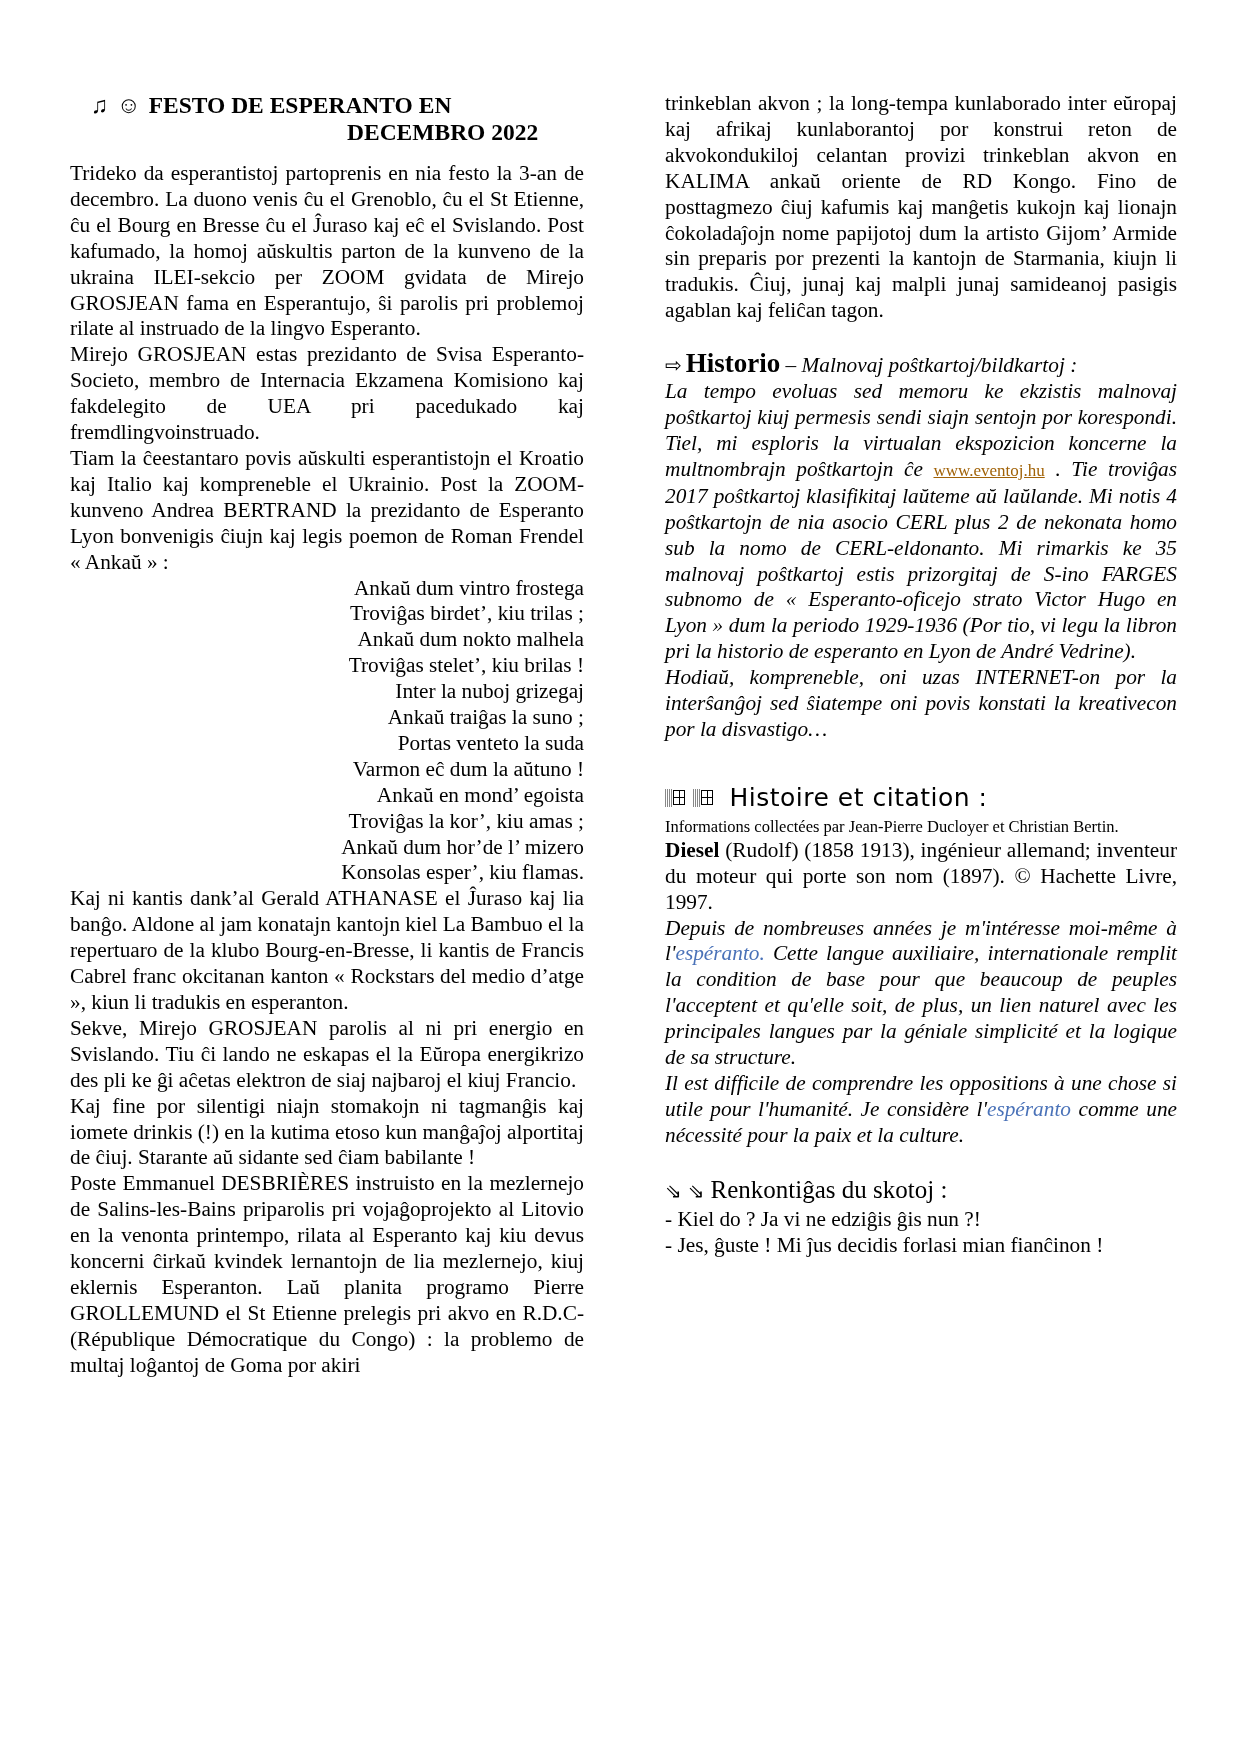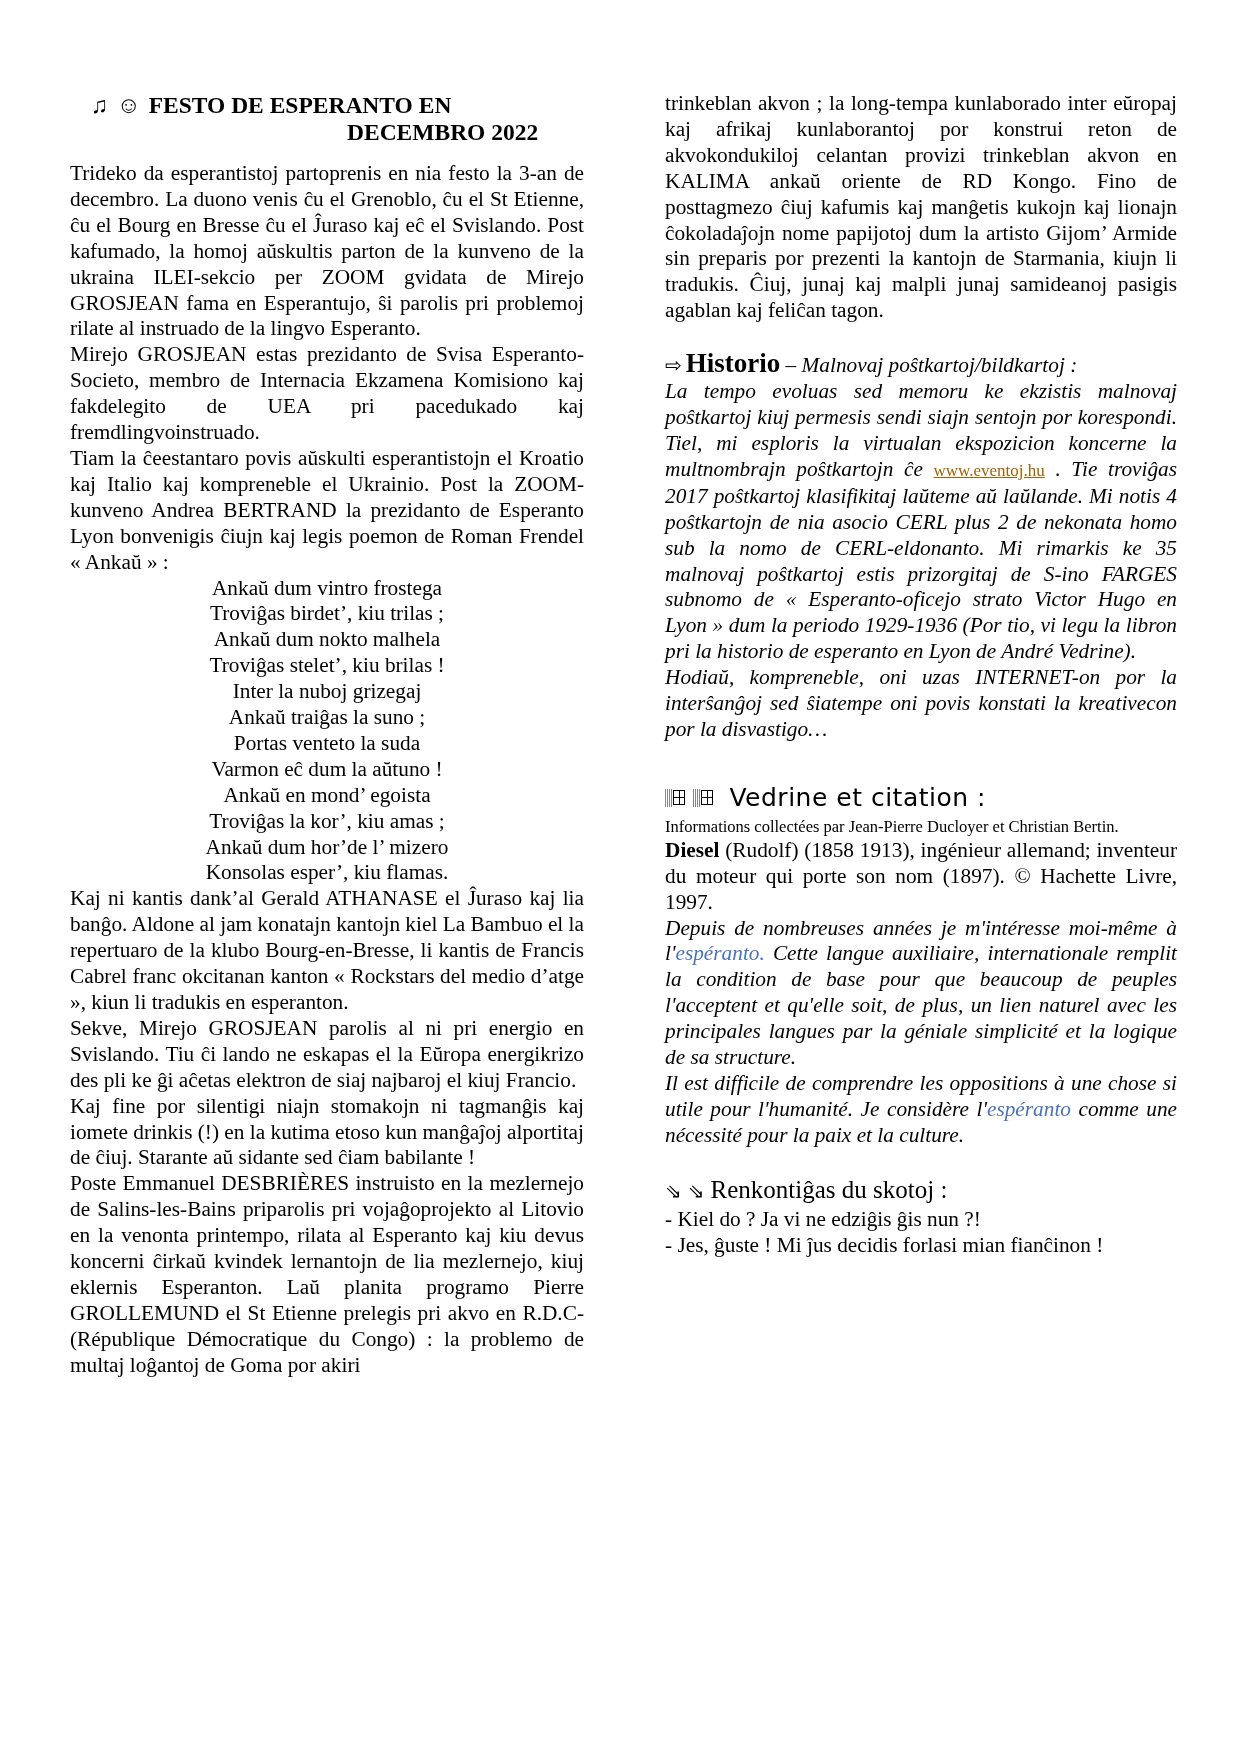--- a/index.html
+++ b/index.html
@@ -6,21 +6,21 @@
   body { width: 1239px; height: 1754px; position: relative; overflow: hidden; color: #000; }
   .page { position: absolute; left: 0; top: 0; width: 1239px; height: 1754px; }
   .col { position: absolute; top: 88px; font-family: "Liberation Serif", serif; font-size: 21.3px; line-height: 25.9px; }
   .col-left { left: 70px; width: 514px; }
   .col-right { left: 665px; width: 512px; top: 91px; }
   .just { text-align: justify; }
   .title { font-weight: bold; font-size: 23.5px; line-height: 27px; margin-top: 4px; margin-bottom: 15px; margin-left: 21px; }
   .title .l1 { display: block; }
   .title .l2 { display: block; padding-left: 256px; }
   .title .ic { font-weight: normal; margin-right: 8px; }
-  .poem { text-align: center; }
+  .poem { text-align: right; }
   .poem div { line-height: 25.9px; }
   p { margin: 0; }
   .sec-gap { height: 25px; }
   .sec-gap2 { height: 38px; }
   .sec-gap3 { height: 25px; }
   .hist-head { font-size: 21.3px; line-height: 28px; }
   .hist-head .arrow { font-size: 20px; margin-right: 4px; }
   .hist-head .bold { font-weight: bold; font-size: 27px; }
   .hist-head .sub { font-style: italic; }
   .ital { font-style: italic; }
@@ -87,21 +87,21 @@
       </div>
       <p class="just ital"><span>La tempo evoluas sed memoru ke ekzistis malnovaj poŝtkartoj kiuj permesis sendi siajn sentojn por korespondi. Tiel, mi esploris la virtualan ekspozicion koncerne la multnombrajn poŝtkartojn ĉe</span> <a class="link" href="#">www.eventoj.hu</a> <span>. Tie troviĝas 2017 poŝtkartoj klasifikitaj laŭteme aŭ laŭlande. Mi notis 4 poŝtkartojn de nia asocio CERL plus 2 de nekonata homo sub la nomo de CERL-eldonanto. Mi rimarkis ke 35 malnovaj poŝtkartoj estis prizorgitaj de S-ino FARGES subnomo de « Esperanto-oficejo strato Victor Hugo en Lyon » dum la periodo 1929-1936 (Por tio, vi legu la libron pri la historio de esperanto en Lyon  de André Vedrine).</span></p>
       <p class="just ital">Hodiaŭ, kompreneble, oni uzas INTERNET-on por la interŝanĝoj sed ŝiatempe oni povis konstati la kreativecon por la disvastigo…</p>
     </section>
 
     <div class="sec-gap2"></div>
 
     <section>
       <div class="cite-head">
         <span class="win"><span class="shade"></span><span class="grid"></span></span><span class="win"><span class="shade"></span><span class="grid"></span></span>
-        <span>Vedrine et citation :</span>
+        <span>Histoire et citation :</span>
       </div>
       <p class="small">Informations collectées par Jean-Pierre Ducloyer et Christian Bertin.</p>
       <p class="just"><b>Diesel</b><span> (Rudolf) (1858  1913), ingénieur allemand; inventeur du moteur qui porte son nom (1897). © Hachette Livre, 1997.</span></p>
       <p class="just ital"><span>Depuis de nombreuses années je m'intéresse moi-même à l'</span><span class="blue">espéranto.</span><span> Cette langue auxiliaire, internationale remplit la condition de base pour que beaucoup de peuples l'acceptent et qu'elle soit, de plus, un lien naturel avec les principales langues par la géniale simplicité et la logique de sa structure.</span></p>
       <p class="just ital"><span>Il est difficile de comprendre les oppositions à une chose si utile pour l'humanité. Je considère l'</span><span class="blue">espéranto</span><span> comme une nécessité pour la paix et la culture.</span></p>
     </section>
 
     <div class="sec-gap3"></div>
 
     <section>

